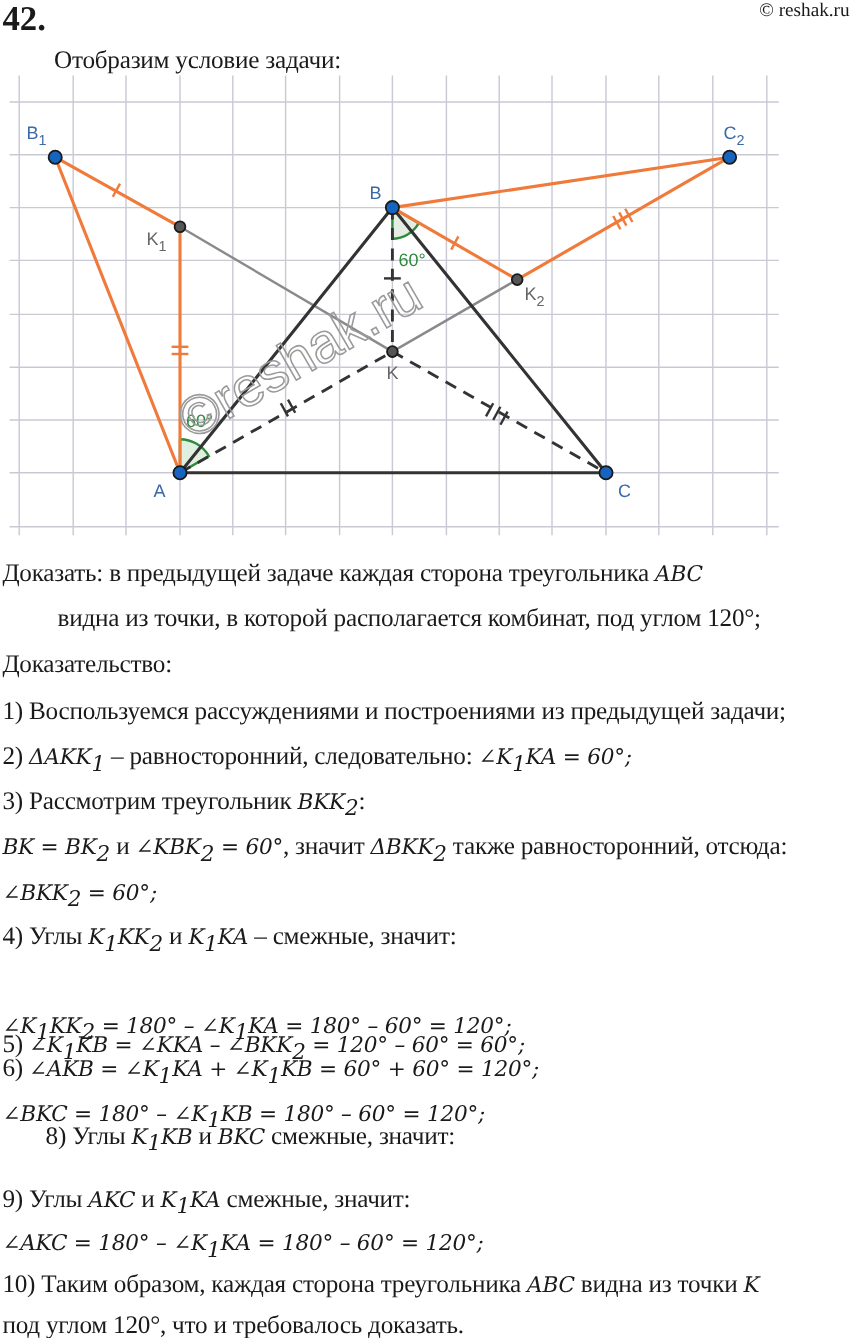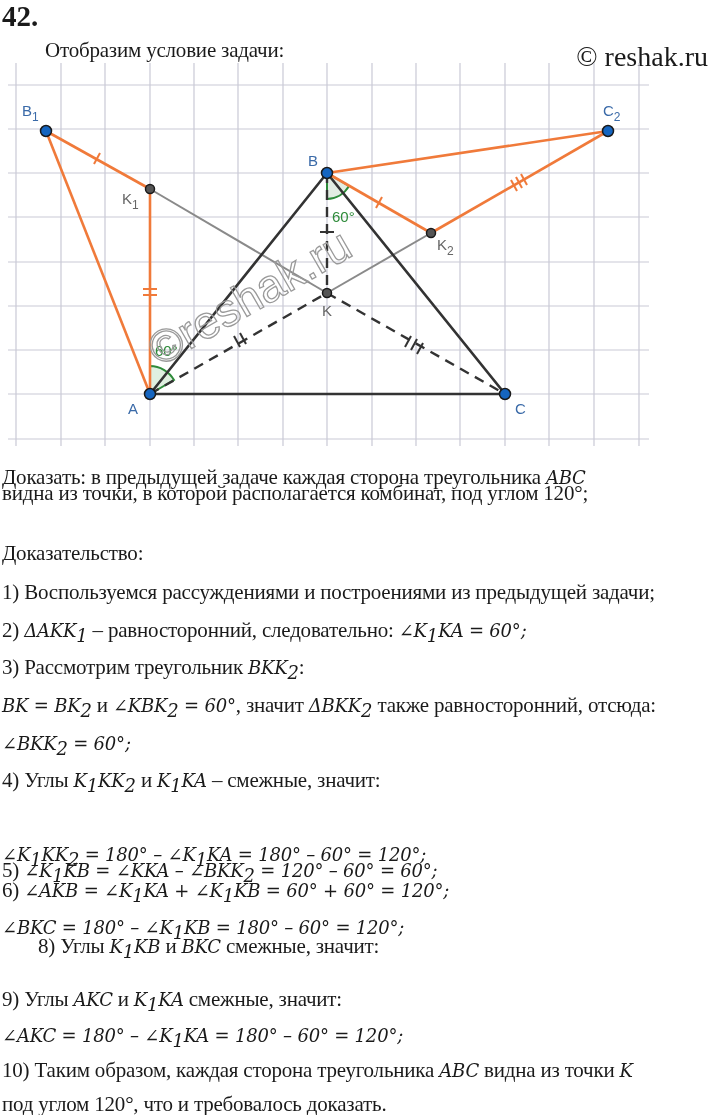--- a/index.html
+++ b/index.html
@@ -1,20 +1,20 @@
 <!DOCTYPE html>
 <html><head>
 <meta charset="utf-8">
 <style>
   html, body { margin: 0; padding: 0; background: #ffffff; }
   body { width: 712px; height: 1115px; position: relative; overflow: hidden;
          font-family: "Liberation Serif", "DejaVu Serif", serif; color: #1a1a1a; }
   .abs { position: absolute; }
   .num { left: 2px; top: 0px; font-size: 29px; font-weight: bold; }
-  .copy { right: 4px; top: 0px; font-size: 28px; margin-top: 41px; }
+  .copy { right: 4px; top: 0px; font-size: 16px; }
   .line { position: absolute; left: 2px; font-size: 21px; white-space: nowrap; letter-spacing: -0.2px; }
   .m { font-style: italic; font-family: "DejaVu Serif", serif; font-size: 18px; }
   sub { font-size: 13px; font-style: normal; }
   svg text { font-family: "Liberation Sans", "DejaVu Sans", sans-serif; }
   .wm { position: absolute; font-family: "Liberation Sans", sans-serif; color: transparent;
         -webkit-text-stroke: 1.3px #9a9a9a; font-size: 46px; pointer-events: none; }
 </style>
 </head>
 <body>
 
@@ -115,21 +115,21 @@
     <text x="122" y="204" fill="#666"><tspan>K</tspan><tspan dy="5" font-size="12">1</tspan></text>
     <text x="437" y="250" fill="#666"><tspan>K</tspan><tspan dy="5" font-size="12">2</tspan></text>
   </g>
 </svg>
 
 <div class="wm" style="left:138px;top:330px;transform:rotate(-30deg);transform-origin:left top;">©reshak.ru</div>
 
 <div class="line" style="top:465px;">
   <span>Доказать:</span><span> в предыдущей задаче каждая сторона треугольника </span><span class="m">ABC</span>
 </div>
-<div class="line" style="top:481px;">видна из точки, в которой располагается комбинат, под углом 120°;</div>
+<div class="line" style="top:503px;margin-left:46px;">видна из точки, в которой располагается комбинат, под углом 120°;</div>
 <div class="line" style="top:541px;">Доказательство:</div>
 
 <div class="line" style="top:580px;">1) Воспользуемся рассуждениями и построениями из предыдущей задачи;</div>
 
 <div class="line" style="top:618px;">
   <span>2) </span><span class="m">ΔAKK</span><sub class="m">1</sub><span> – равносторонний, следовательно: </span><span class="m">∠K</span><sub class="m">1</sub><span class="m">KA = 60°;</span>
 </div>
 
 <div class="line" style="top:655px;">
   <span>3) Рассмотрим треугольник </span><span class="m">BKK</span><sub class="m">2</sub><span>:</span>

